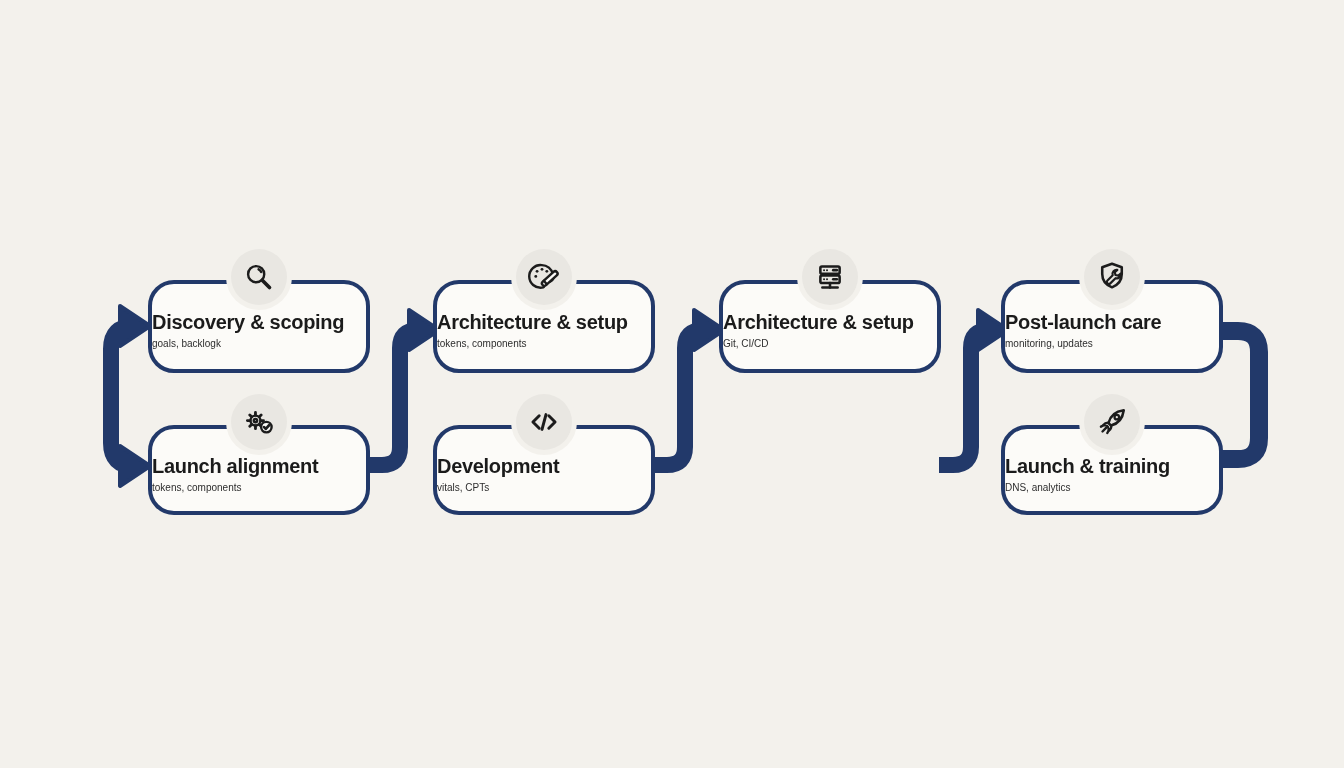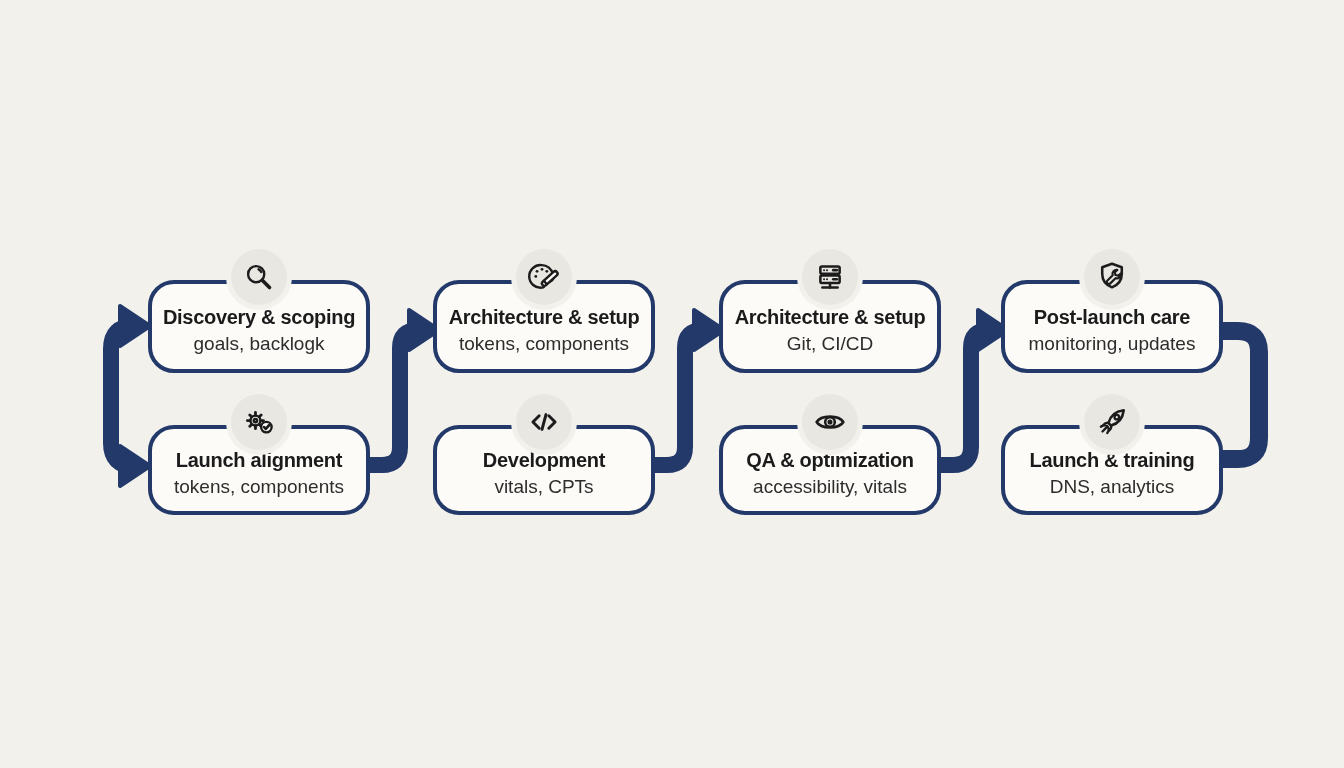--- a/index.html
+++ b/index.html
@@ -14,34 +14,34 @@
   *{margin:0;padding:0;box-sizing:border-box;}
   html,body{width:1344px;height:768px;overflow:hidden;}
   body{background:var(--bg);font-family:"Liberation Sans", sans-serif;}
   .stage{position:relative;width:1344px;height:768px;background:var(--bg);}
   .flow{position:absolute;left:0;top:0;width:1344px;height:768px;}
   .flow path{stroke:var(--navy);fill:none;}
   .flow polygon{fill:var(--navy);stroke:var(--navy);stroke-width:4;stroke-linejoin:round;}
   .node{
     position:absolute;width:222px;background:var(--fill);
     border:4px solid var(--navy);border-radius:26px;
-    display:flex;flex-direction:column;align-items:center;justify-content:center;
+    display:flex;flex-direction:column;align-items:flex-start;justify-content:center;
     padding-top:7px;text-align:center;
   }
   .c0{left:148px}.c1{left:433px}.c2{left:719px}.c3{left:1001px}
   .rt{top:280px;height:93px}.rb{top:425px;height:90px}
   .badge{
     position:absolute;top:-35px;left:50%;transform:translateX(-50%);
     width:56px;height:56px;border-radius:50%;background:var(--circle);
     box-shadow:0 0 0 5px var(--bg);
     display:flex;align-items:center;justify-content:center;
   }
   .badge svg{width:34px;height:34px;stroke:var(--ink);fill:none;stroke-linecap:round;stroke-linejoin:round;stroke-width:1.7;}
   .title{font-size:20px;font-weight:700;letter-spacing:-0.3px;color:var(--title);white-space:nowrap;line-height:1.25;}
-  .subtitle{font-size:19px;color:var(--sub);margin-top:3px;white-space:nowrap;line-height:1.2;}
+  .subtitle{font-size:10px;color:var(--sub);margin-top:3px;white-space:nowrap;line-height:1.2;}
 </style>
 </head>
 <body>
 
 <div class="stage">
 
   <svg class="flow" viewBox="0 0 1344 768" aria-hidden="true">
 
     <path stroke-width="16" d="M141 326 H134 Q111 326 111 349 V443 Q111 466 134 466 H141"></path>
     <polygon points="120,306 150,326 120,346"></polygon>
@@ -125,31 +125,20 @@
         <path d="M14.3 7.2h2.5" stroke-width="1.9"></path>
         <path d="M14.3 13.6h2.5" stroke-width="1.9"></path>
         <path d="M12 16.2v3.2" stroke-width="1.8"></path>
         <path d="M6.6 19.4h10.8" stroke-width="1.8"></path>
       </svg>
     </div>
     <div class="title">Architecture &amp; setup</div>
     <div class="subtitle">Git, CI/CD</div>
   </div>
 
-  <div class="node c2 rb">
-    <div class="badge">
-      <svg viewBox="0 0 24 24">
-        <path d="M2.6 12C5.5 6.9 18.5 6.9 21.4 12 18.5 17.1 5.5 17.1 2.6 12Z" stroke-width="1.9"></path>
-        <circle cx="12" cy="12" r="3.4" stroke-width="1.8"></circle>
-        <circle cx="12" cy="12" r="1.8" fill="var(--ink)" stroke="none"></circle>
-      </svg>
-    </div>
-    <div class="title">QA &amp; optimization</div>
-    <div class="subtitle">accessibility, vitals</div>
-  </div>
 
   <div class="node c3 rt">
     <div class="badge">
       <svg viewBox="0 0 24 24">
         <path d="M12 2.7 18.9 5.1v4.8c0 4.5-2.8 7.8-6.9 9.4-4.1-1.6-6.9-4.9-6.9-9.4V5.1Z" stroke-width="1.8"></path>
         <path d="M15.8 7a2.9 2.9 0 0 0-3.3 3.8l-3.7 3.7a1.4 1.4 0 1 0 2 2l3.7-3.7a2.9 2.9 0 0 0 3.8-3.3L16.4 11l-2-.4-.4-2Z" stroke-width="1.5"></path>
       </svg>
     </div>
     <div class="title">Post-launch care</div>
     <div class="subtitle">monitoring, updates</div>

